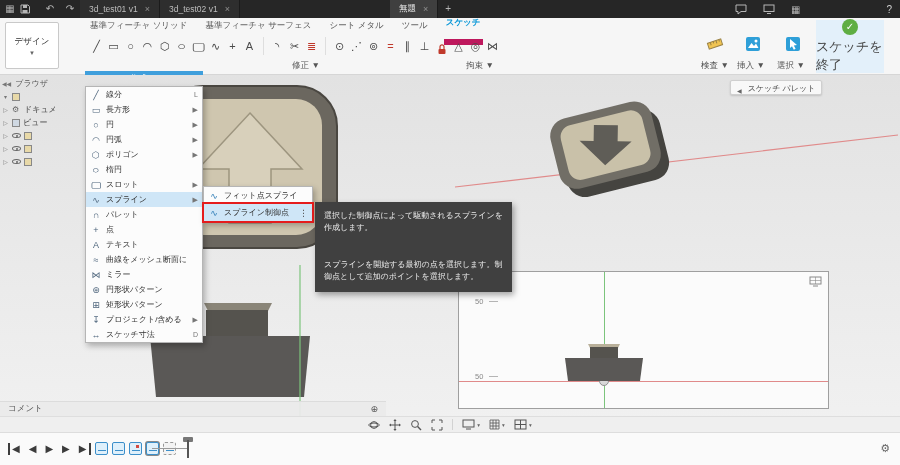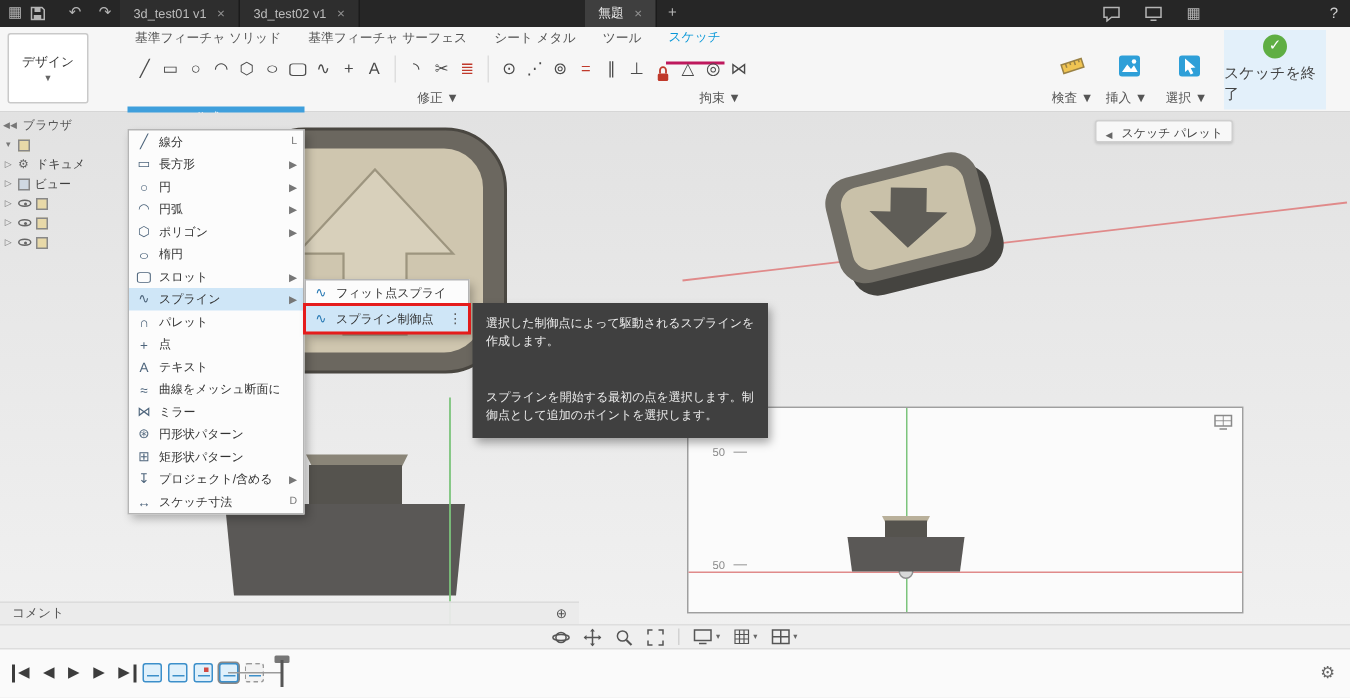--- a/index.html
+++ b/index.html
@@ -17,32 +17,32 @@
   .tb-right{display:flex;align-items:center;gap:16px;margin-right:8px}
   .gap-wide{margin-left:70px}
   .help-glyph{font-size:10px;color:#cfcfcf}
 
   
   .toolbar{position:absolute;left:0;top:18px;width:900px;height:57px;background:#f6f6f6;border-bottom:1px solid #d6d6d6}
   .workspace{position:absolute;left:5px;top:4px;width:54px;height:47px;background:#fff;border:1px solid #c9c9c9;border-radius:2px;display:flex;flex-direction:column;align-items:center;justify-content:center;gap:2px;font-size:8.5px;color:#333}
   .workspace .caret{font-size:6px;color:#666}
   .ribbon-tabs{position:absolute;left:88px;top:0;height:15px;display:flex;gap:14px;align-items:center;font-size:8.5px;color:#555;white-space:nowrap}
   .rtab{height:15px;display:flex;align-items:center;padding:16px 2px}
-  .rtab.active{color:#0696d7;border-bottom:2px solid #be185d;font-weight:normal}
+  .rtab.active{color:#0696d7;border-bottom:6px solid #be185d;font-weight:bold}
   .icon-row{position:absolute;left:88px;top:17px;height:22px;display:flex;align-items:center;font-size:11px;color:#4a4a4a}
   .ticon{width:17px;text-align:center;line-height:22px}
   .ticon.red{color:#c0392b}
   .squash{display:inline-block;transform:scaleX(1.35)}
   .sep{width:1px;height:18px;background:#dedede;margin:0 5px}
   .create-hdr{position:absolute;left:85px;top:53px;width:118px;height:15px;background:#3f9fdc;color:#fff;font-size:8.5px;display:flex;align-items:center;justify-content:center}
   .grp-label{position:absolute;top:42px;font-size:8.5px;color:#555;text-align:center}
   .rt-icon{position:absolute;top:18px;width:34px;display:flex;justify-content:center}
   .finish{position:absolute;left:816px;top:2px;width:68px;height:53px;background:#e3f0fa;display:flex;flex-direction:column;align-items:center;justify-content:center;gap:3px}
   .finish-circle{width:16px;height:16px;border-radius:50%;background:#5fae43;color:#fff;font-size:10px;line-height:16px;text-align:center}
-  .finish-label{font-size:10px;color:#444}
+  .finish-label{font-size:13px;color:#444}
 
   
   .canvas{position:absolute;left:0;top:75px;width:900px;height:357px;background:linear-gradient(180deg,#e2e2e2,#f1f1f1);overflow:hidden}
   .layer{position:absolute;left:0;top:0;width:900px;height:357px;pointer-events:none}
   .model{position:absolute}
 
   
   .viewport{position:absolute;left:458px;top:196px;width:371px;height:138px;background:#fbfbfb;border:1px solid #9f9f9f}
   .vp-green{position:absolute;left:145px;top:0;width:1px;height:100%;background:#7cc47c}
   .vp-red{position:absolute;left:0;top:109px;width:100%;height:1px;background:#e08a8a}
@@ -202,21 +202,21 @@
             <path d="M3 6V3.8a2 2 0 0 1 4 0V6" fill="none" stroke="#c0392b" stroke-width="1.2"></path>
             <rect x="1.5" y="6" width="7" height="5" rx="1" fill="#c0392b"></rect>
           </svg>
       </span>
       <span class="ticon">△</span>
       <span class="ticon">◎</span>
       <span class="ticon">⋈</span>
     </div>
 
     <div class="create-hdr">作成 ▼</div>
-    <div class="grp-label" style="left:262px;width:60px">修正 ▼</div>
+    <div class="grp-label" style="left:276px;width:60px">修正 ▼</div>
     <div class="grp-label" style="left:440px;width:80px">拘束 ▼</div>
 
     <span class="rt-icon" style="left:698px">
       <svg width="18" height="16" viewBox="0 0 18 16">
           <g transform="rotate(-18 9 8)">
             <rect x="2" y="5" width="14" height="6" fill="#f0c452" stroke="#9a8246"></rect>
             <path d="M5 5v3M8 5v2M11 5v3M14 5v2" stroke="#9a8246"></path>
           </g>
         </svg>
     </span>

